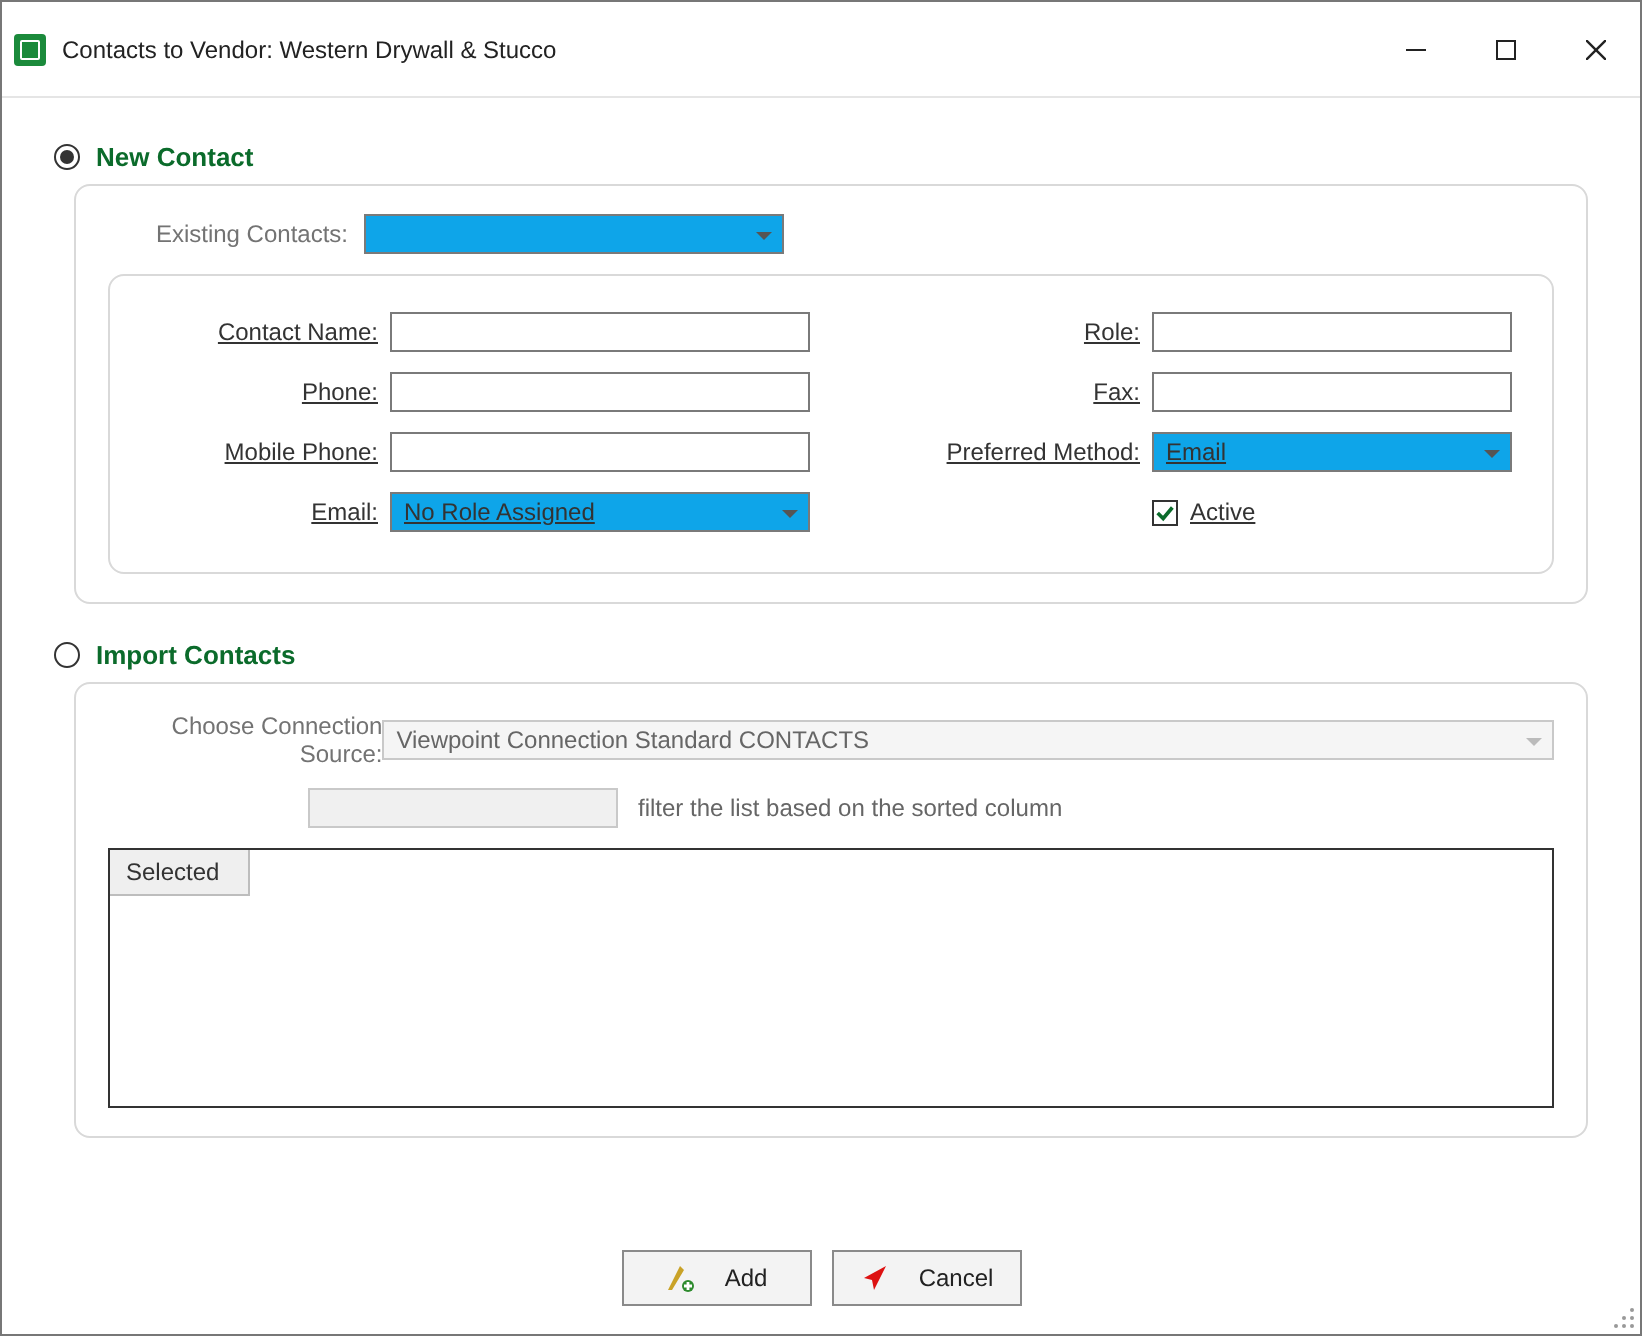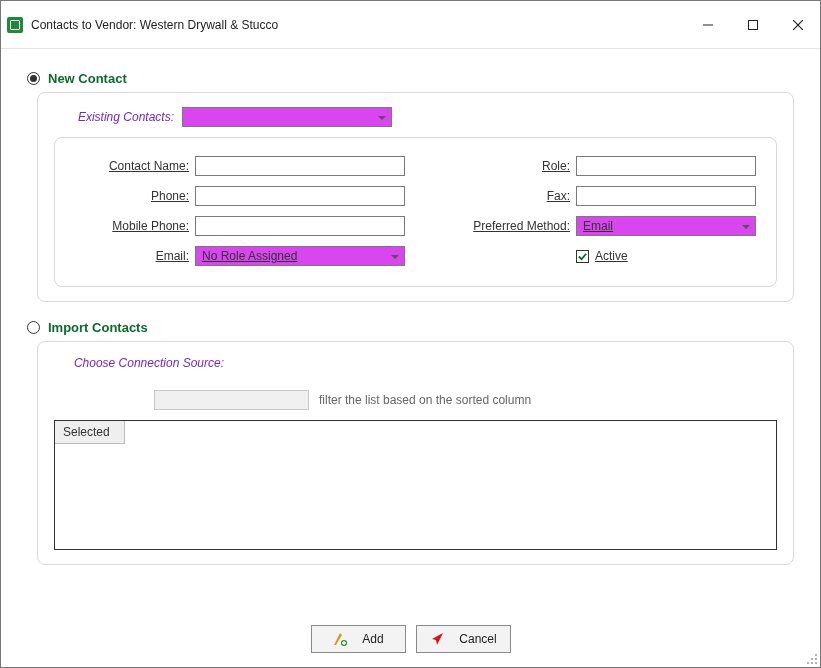--- a/index.html
+++ b/index.html
@@ -79,62 +79,61 @@
   }
   .panel.inner {
     margin: 10px 0 0 0;
     padding:18px 20px 20px 20px;
   }
 
   
   .row { display:flex; align-items:center; }
   .lbl-right {
     text-align:right;
-    color:#6d28d9;
-    font-style:italic;
+    color:#737373;
   }
   .existing-row .lbl-right { width:120px; margin-right:8px; }
   .existing-row .select { width:210px; }
 
   
   .form-grid {
     display:grid;
     grid-template-columns: 120px 210px 1fr 120px 180px;
     row-gap:10px;
     align-items:center;
     text-decoration:underline;
   }
   .form-grid .lbl { text-align:right; padding-right:6px; }
   .form-grid .spacer { }
   .text-input {
     height:20px; border:1px solid #7a7a7a; background:#fff;
     padding:0 4px; font-size:12px; width:100%;
   }
   .select {
-    height:20px; border:1px solid #7a7a7a; background:#d946ef; font-size:12px;
+    height:20px; border:1px solid #7a7a7a; background:#0ea5e9; font-size:12px;
     display:flex; align-items:center; justify-content:space-between;
     padding:0 4px 0 6px; width:100%;
   }
   .select .chev { width:10px; height:10px; }
   .select .chev svg{ width:10px; height:10px; fill:#555; }
   .select.disabled { background:#f5f5f5; color:#666; border-color:#c9c9c9; }
 
   
   .chk { display:flex; align-items:center; gap:6px; }
   .chk .box {
     width:13px; height:13px; border:1px solid #333; background:#fff;
     display:flex; align-items:center; justify-content:center;
   }
   .chk .box svg{ width:11px; height:11px; stroke:#0b6b2b; stroke-width:2; fill:none; display:none; }
   .chk.checked .box svg{ display:block; }
 
   .chk-col { display:flex; flex-direction:column; gap:8px; margin-top:18px; }
 
   
-  .import-row1 { display:flex; align-items:center; gap:0; margin-bottom:20px; }
+  .import-row1 { display:flex; align-items:center; gap:0; margin-bottom:10px; }
   .import-row1 .lbl-right { width:170px; }
   .import-row1 .select { flex:1 1 auto; }
   .import-row2 { display:flex; align-items:center; gap:10px; margin:0 0 10px 100px; }
   .filter-input {
     width:155px; height:20px; border:1px solid #c9c9c9; background:#f0f0f0;
   }
   .hint { color:#666; }
 
   .grid-table {
     border:1px solid #333; height:130px; background:#fff;
@@ -265,20 +264,26 @@
   </div>
 
   <div class="radio-header">
     <span class="rb"></span>
     <span class="rb-label">Import Contacts</span>
   </div>
 
   <div class="panel">
     <div class="import-row1">
       <div class="lbl-right">Choose Connection Source:</div>
+      <div class="select disabled">
+        <span>Viewpoint Connection Standard CONTACTS</span>
+        <span class="chev"><svg viewBox="0 0 10 10">
+              <path d="M1 3 L5 7 L9 3 Z" fill="#bbb"></path>
+            </svg></span>
+      </div>
     </div>
     <div class="import-row2">
       <div class="filter-input"></div>
       <div class="hint">filter the list based on the sorted column</div>
     </div>
     <div class="grid-table">
       <div class="grid-header">
         <div class="cell">Selected</div>
       </div>
     </div>

